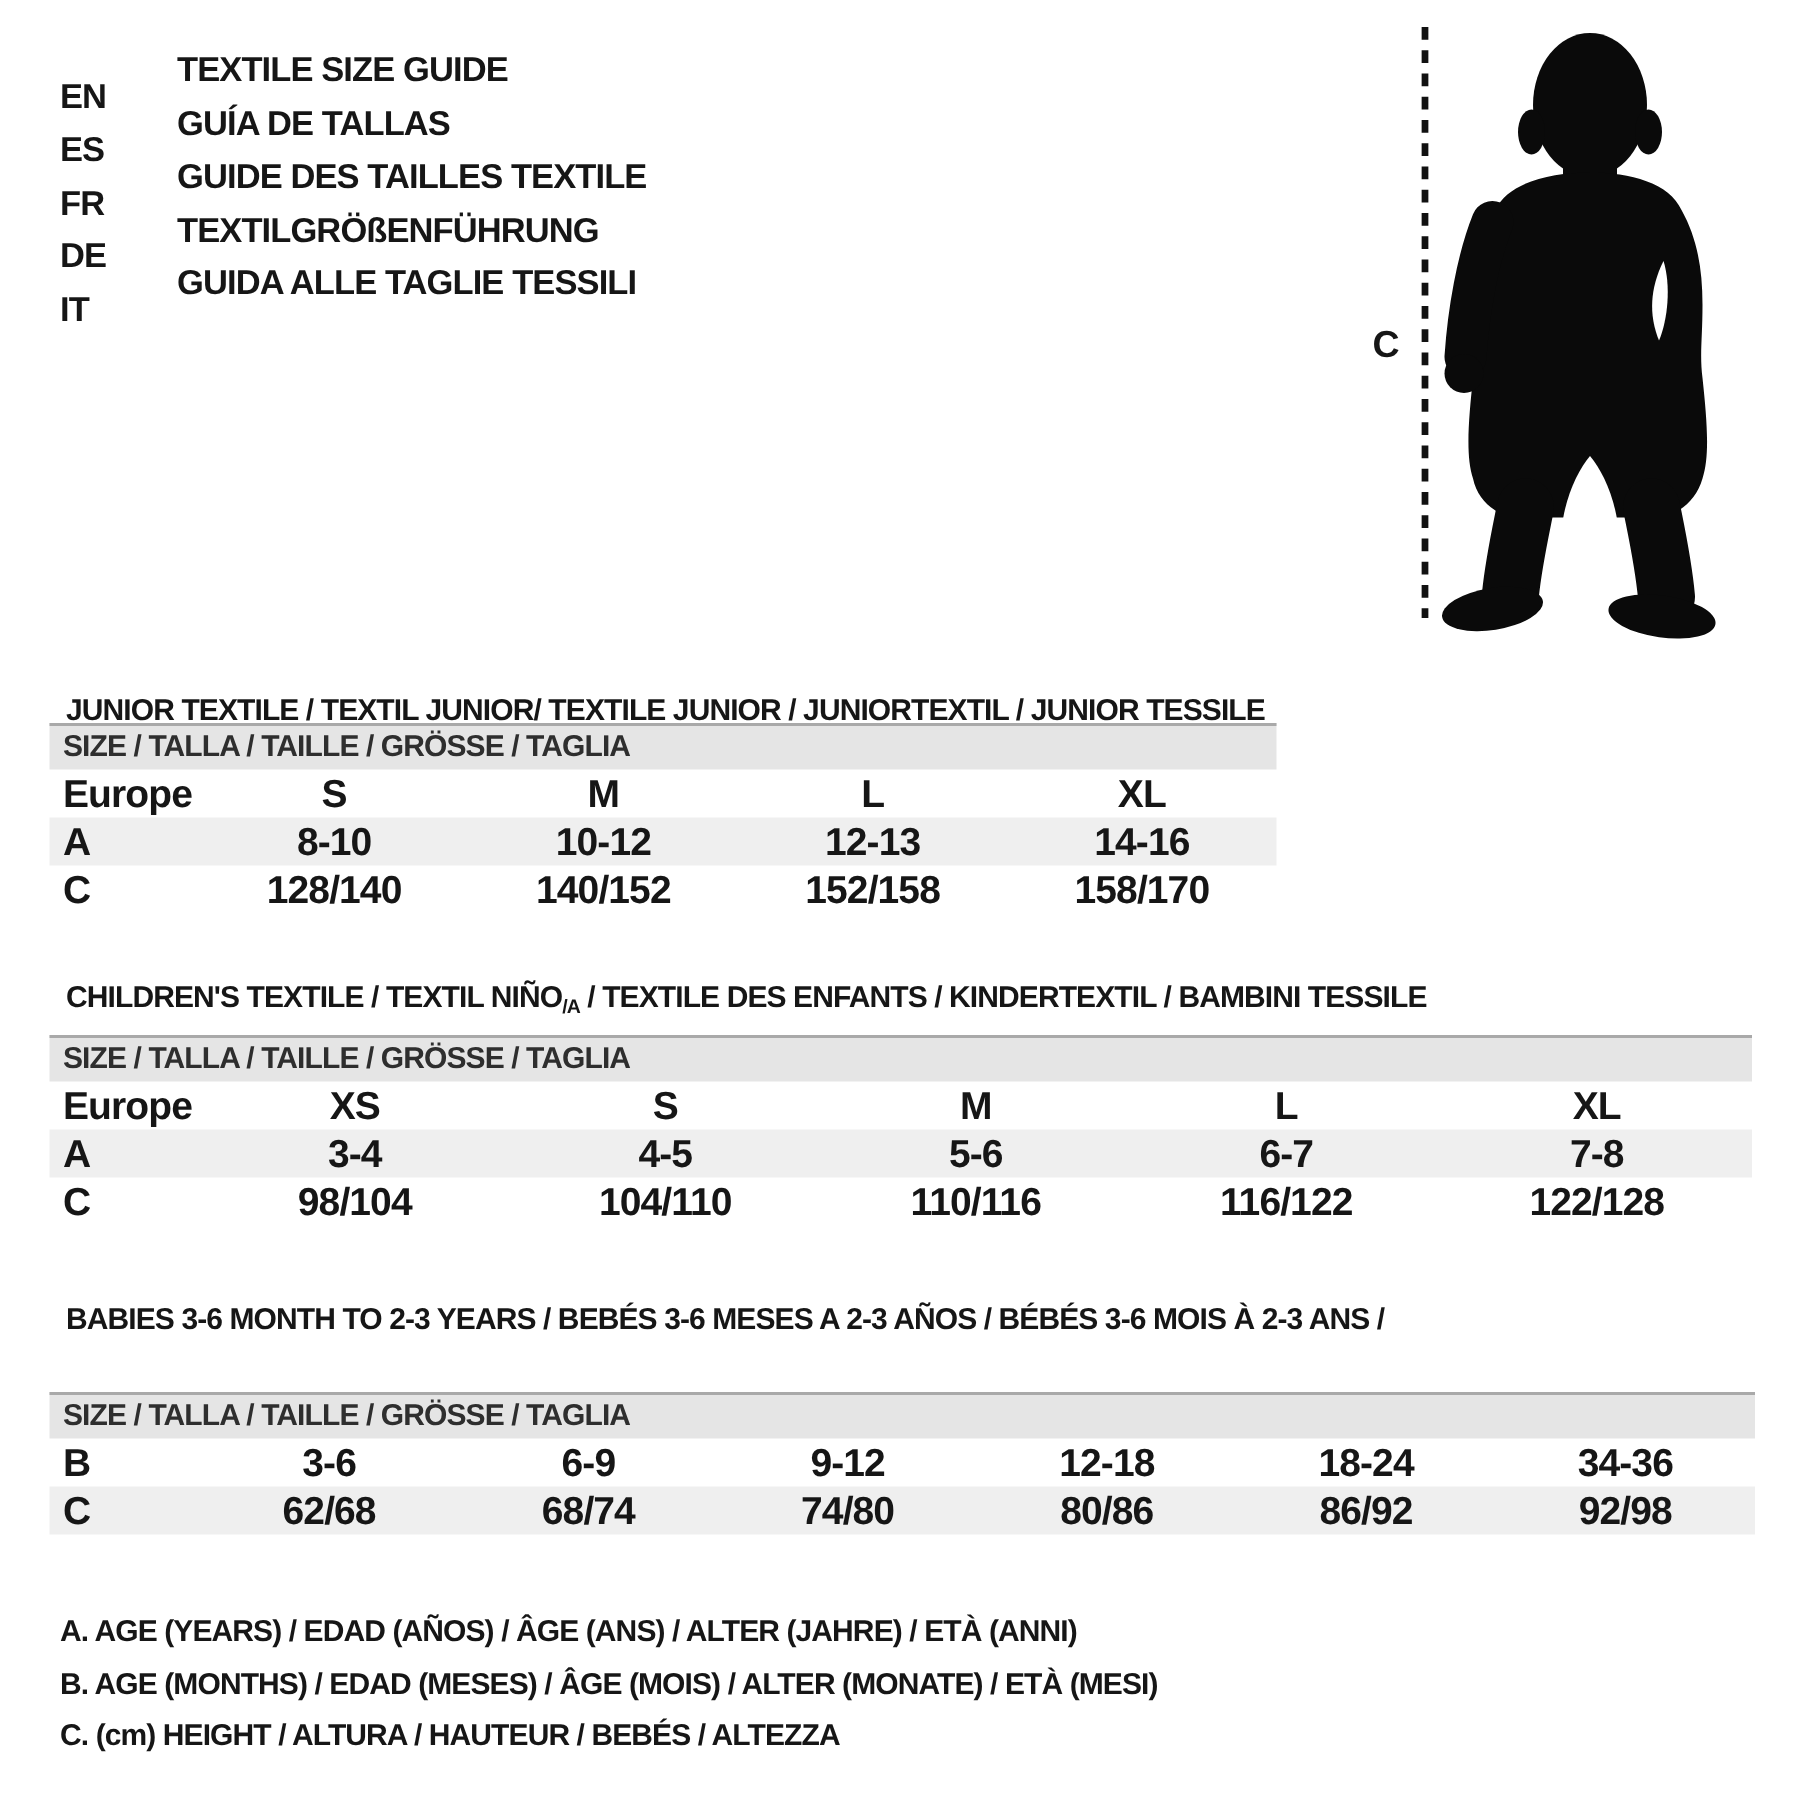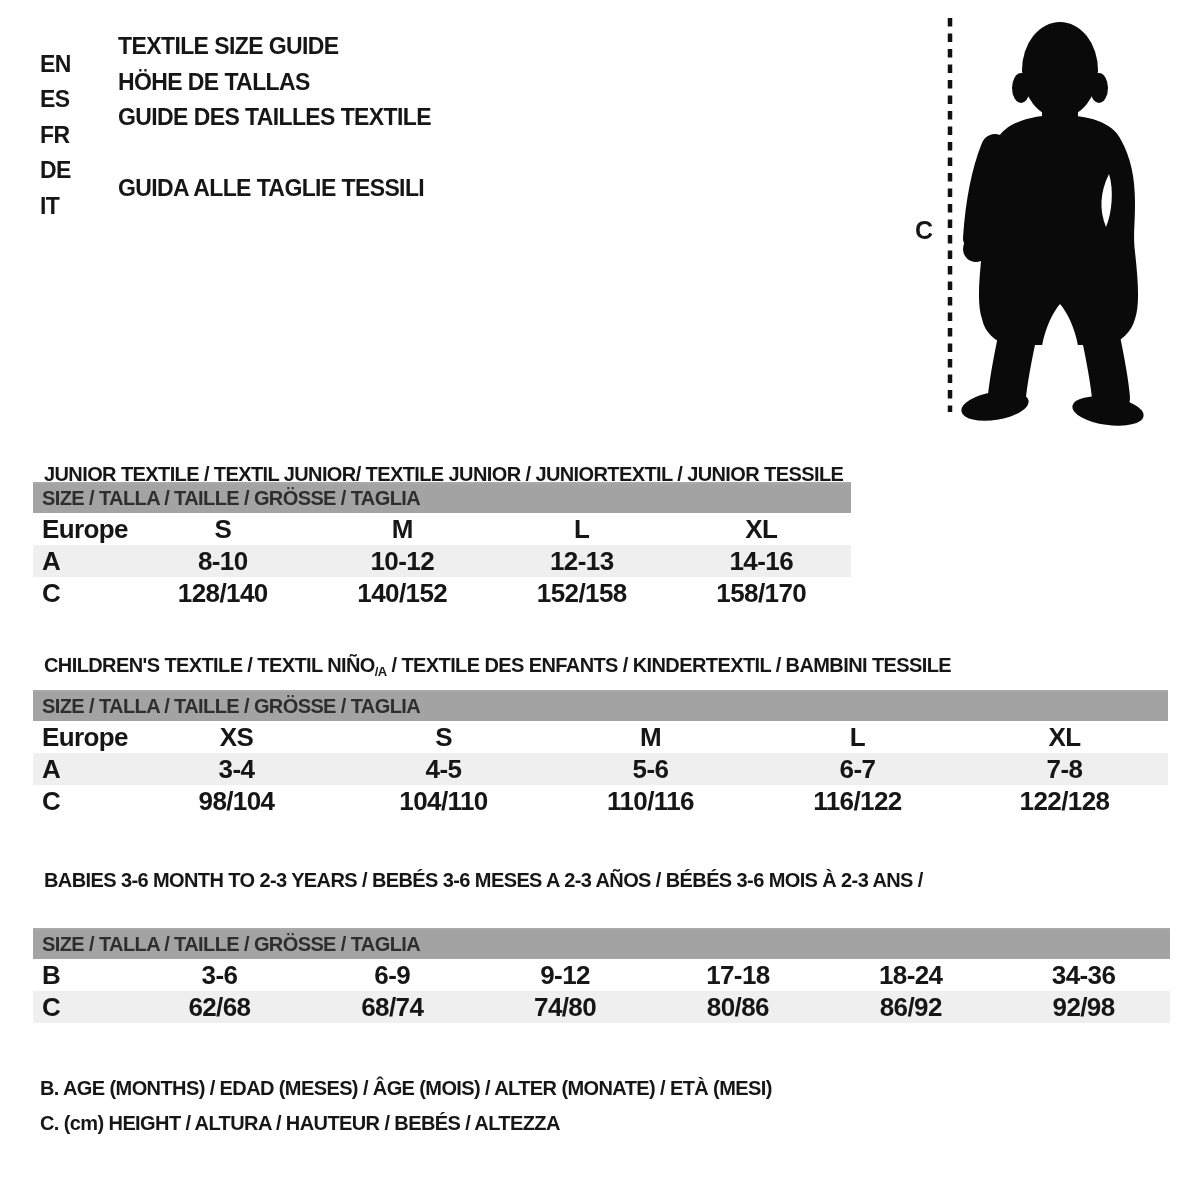--- a/index.html
+++ b/index.html
@@ -63,21 +63,21 @@
     top: 4px;
   }
   .tbl {
     position: absolute;
     left: 33px;
     box-sizing: border-box;
   }
   .size-bar {
     height: 31px;
     box-sizing: border-box;
-    background: #a3a3a3;
+    background: #e5e5e5;
     border-top: 2px solid #a9a9a9;
     font-size: 20px;
     line-height: 28px;
     padding-left: 9px;
     color: #2e2e2e;
     white-space: nowrap;
   }
   .trow {
     display: flex;
     height: 32px;
@@ -112,28 +112,29 @@
 
 <div class="page">
 
   <div class="lang-list">
     <div class="lang-row">
       <span class="lang-code">EN</span>
       <span class="lang-title">TEXTILE SIZE GUIDE</span>
     </div>
     <div class="lang-row">
       <span class="lang-code">ES</span>
-      <span class="lang-title">HÖHE DE TALLAS</span>
+      <span class="lang-title">GUÍA DE TALLAS</span>
     </div>
     <div class="lang-row">
       <span class="lang-code">FR</span>
       <span class="lang-title">GUIDE DES TAILLES TEXTILE</span>
     </div>
     <div class="lang-row">
       <span class="lang-code">DE</span>
+      <span class="lang-title">TEXTILGRÖßENFÜHRUNG</span>
     </div>
     <div class="lang-row">
       <span class="lang-code">IT</span>
       <span class="lang-title">GUIDA ALLE TAGLIE TESSILI</span>
     </div>
   </div>
 
   <div class="figure">
     <span class="figure-c">C</span>
     <svg width="270" height="422" viewBox="0 0 270 422" aria-hidden="true">
@@ -235,33 +236,34 @@
   <h2 class="sec-title" style="top:845px; line-height:36px;">
       <span style="display:block">BABIES 3-6 MONTH TO 2-3 YEARS / BEBÉS 3-6 MESES A 2-3 AÑOS / BÉBÉS 3-6 MOIS À 2-3 ANS /</span>
     </h2>
   <div class="tbl" style="top:928px; width:1137px;">
     <div class="size-bar">SIZE / TALLA / TAILLE / GRÖSSE / TAGLIA</div>
     <div class="trow">
       <span class="lbl">B</span>
       <span class="cell">3-6</span>
       <span class="cell">6-9</span>
       <span class="cell">9-12</span>
-      <span class="cell">17-18</span>
+      <span class="cell">12-18</span>
       <span class="cell">18-24</span>
       <span class="cell">34-36</span>
     </div>
     <div class="trow stripe">
       <span class="lbl">C</span>
       <span class="cell">62/68</span>
       <span class="cell">68/74</span>
       <span class="cell">74/80</span>
       <span class="cell">80/86</span>
       <span class="cell">86/92</span>
       <span class="cell">92/98</span>
     </div>
   </div>
 
   <div class="footnotes">
+    <div class="footnote-line">A. AGE (YEARS) / EDAD (AÑOS) / ÂGE (ANS) / ALTER (JAHRE) / ETÀ (ANNI)</div>
     <div class="footnote-line">B. AGE (MONTHS) / EDAD (MESES) / ÂGE (MOIS) / ALTER (MONATE) / ETÀ (MESI)</div>
     <div class="footnote-line">C. (cm) HEIGHT / ALTURA / HAUTEUR / BEBÉS / ALTEZZA</div>
   </div>
 
 </div>
 
 </body></html>

